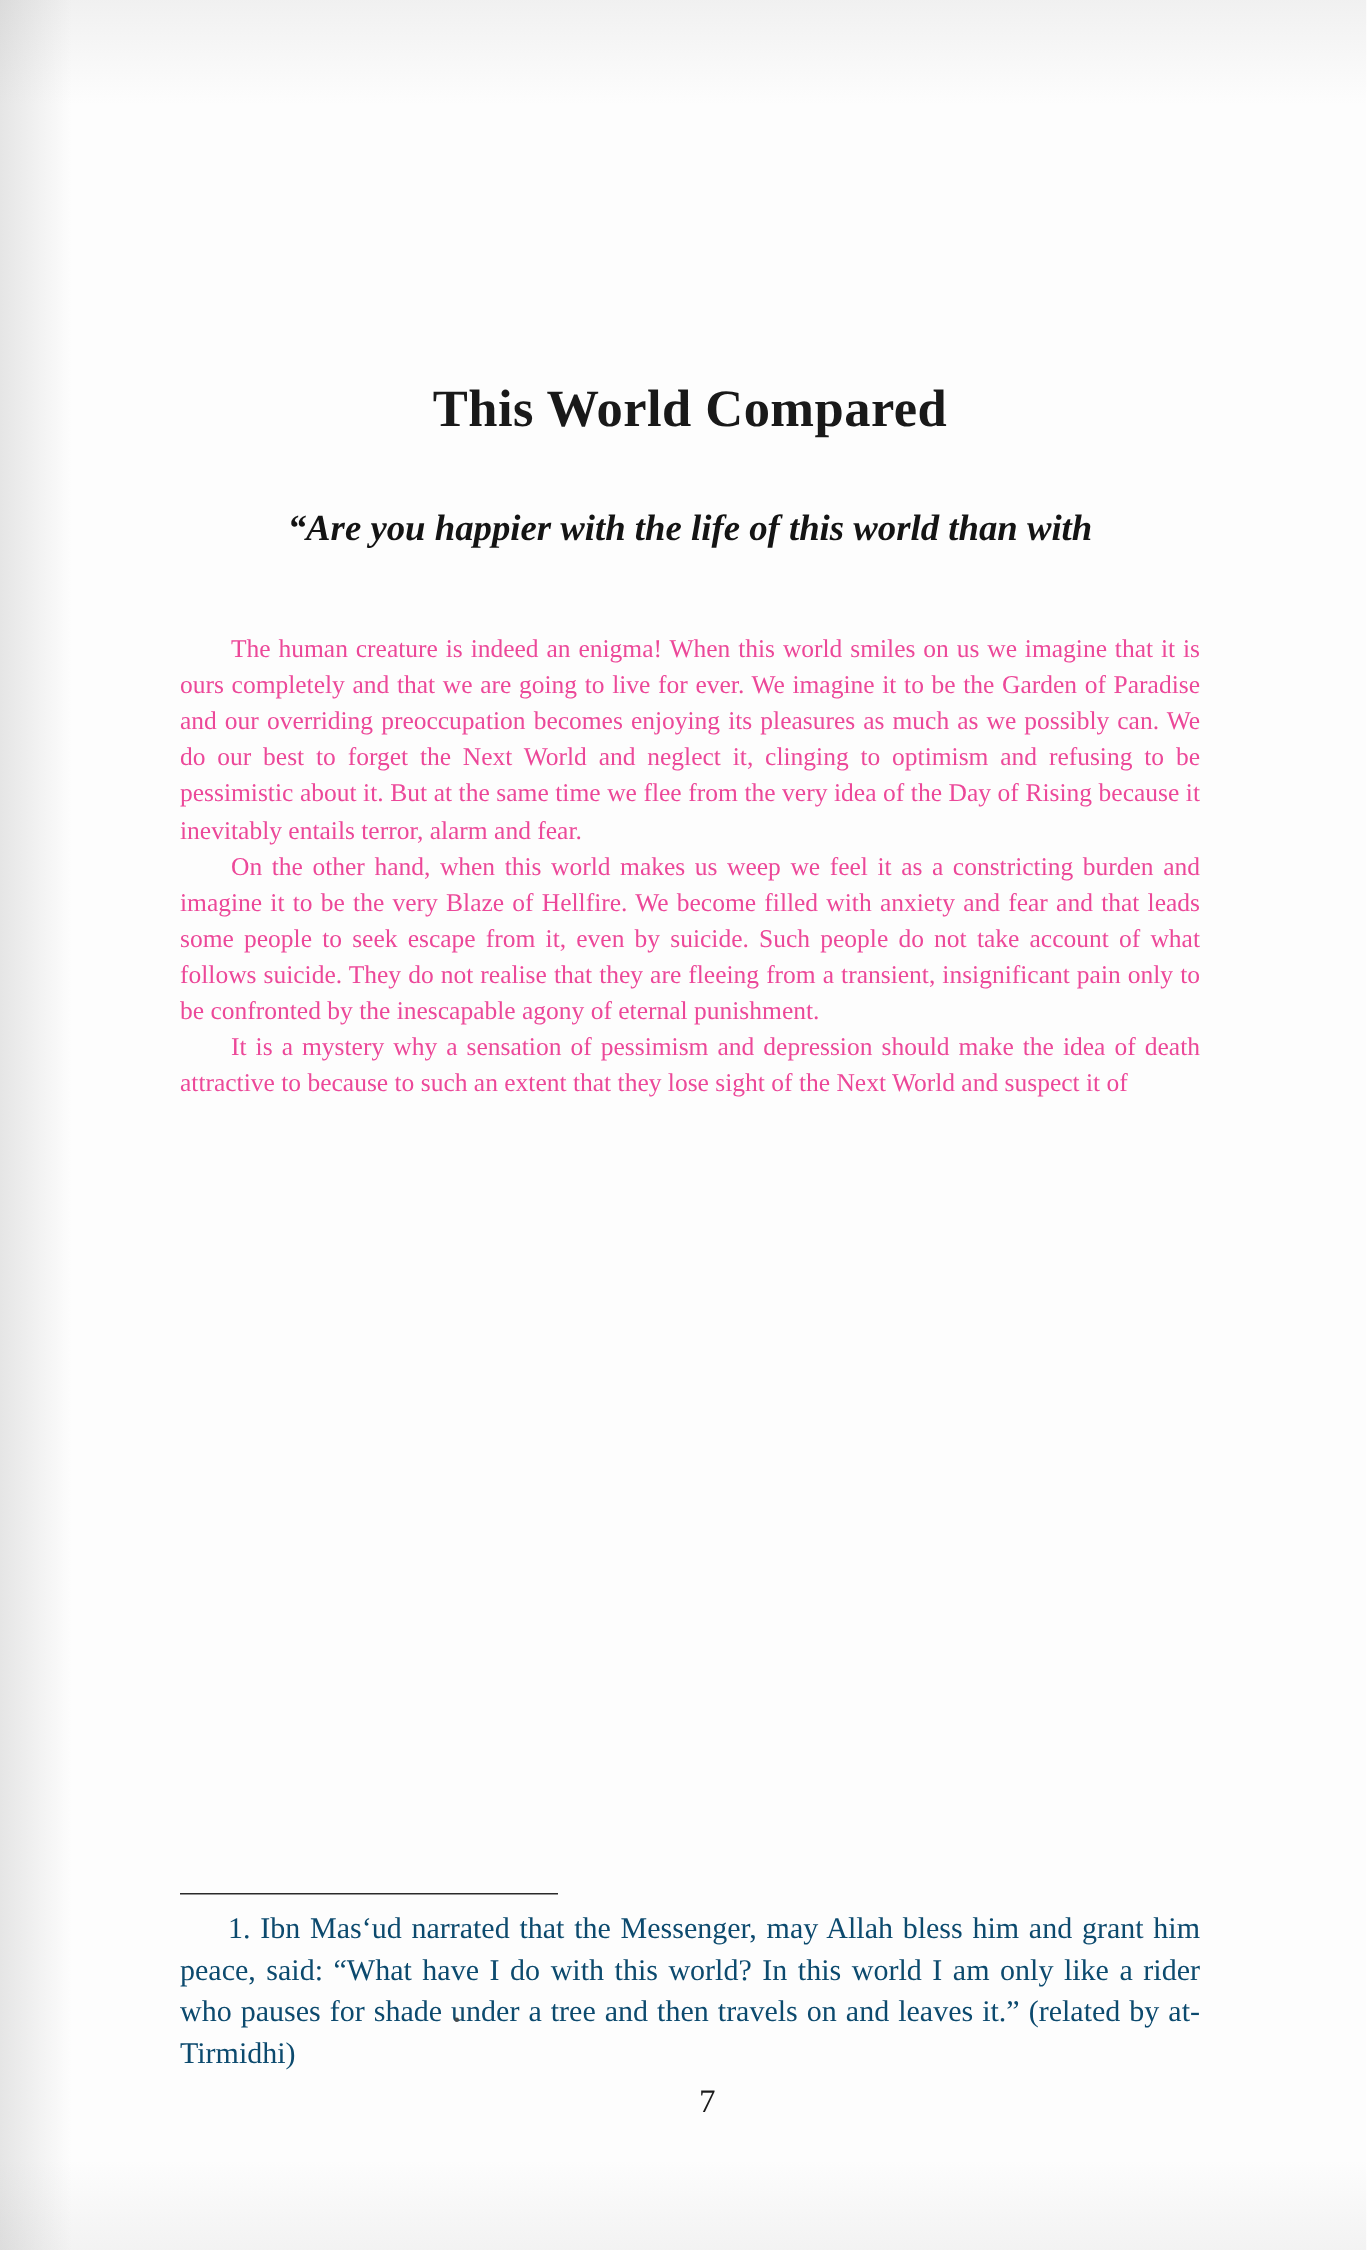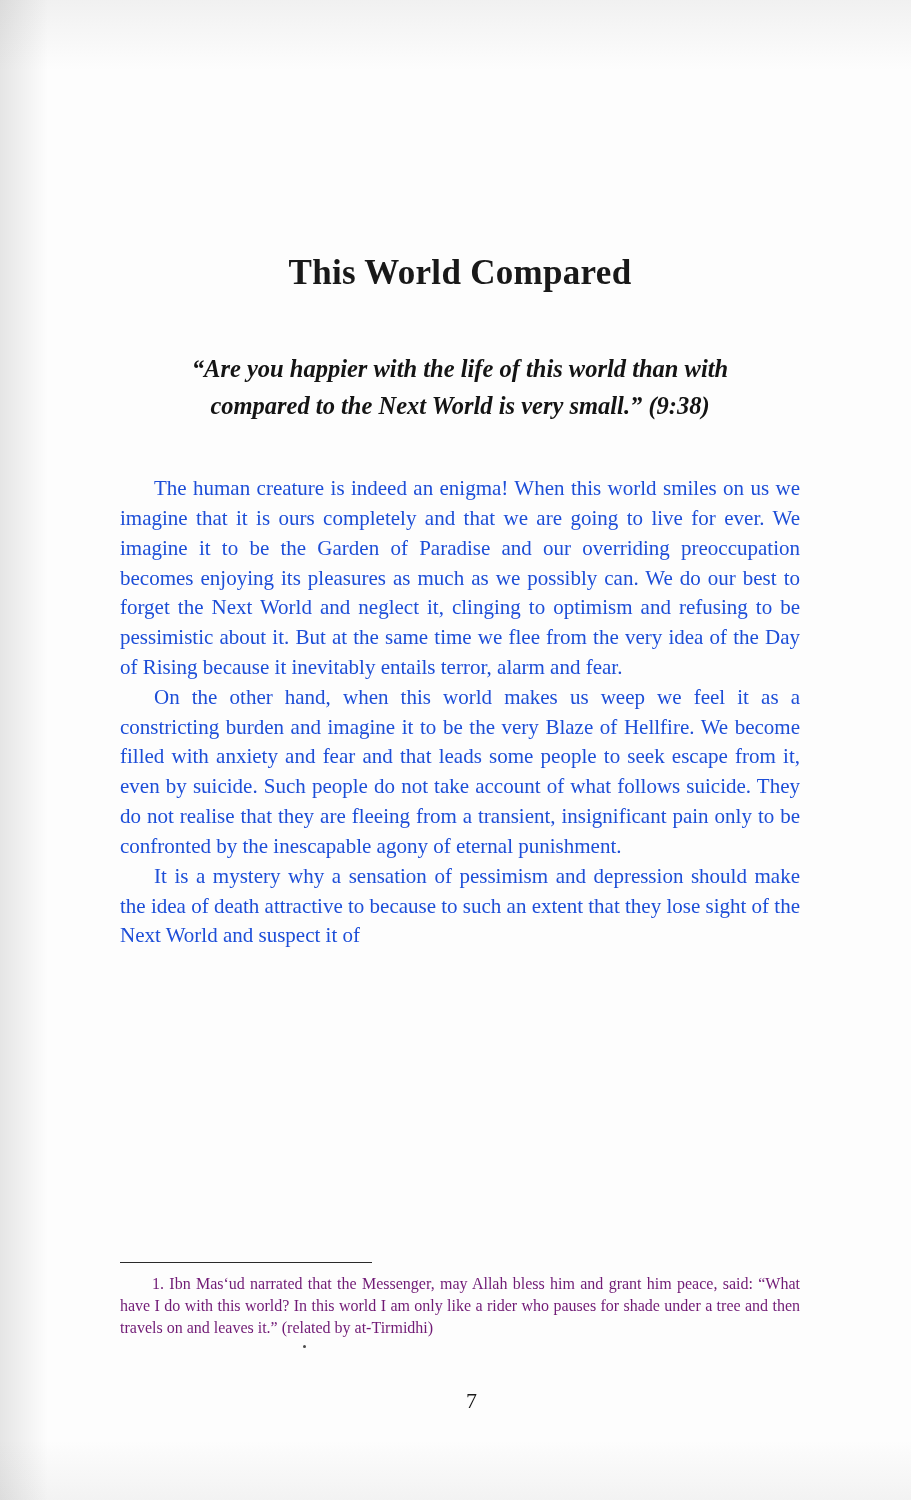--- a/index.html
+++ b/index.html
@@ -56,64 +56,64 @@
   .chapter-title .line {
     display: block;
   }
   .footnote-marker {
     font-size: 17px;
     vertical-align: super;
     font-weight: normal;
   }
 
   .quote {
-    margin: 52px 0 0 0;
+    margin: 36px 0 0 0;
     text-align: center;
     font-style: italic;
     font-weight: bold;
     font-size: 24.5px;
     line-height: 1.52;
     color: #141414;
   }
   .quote .line { display: block; }
 
   .body-text {
     margin-top: 50px;
   }
   .body-text p {
     margin: 0;
     text-align: justify;
     text-justify: inter-word;
-    font-size: 21px;
+    font-size: 17px;
     line-height: 1.42;
     text-indent: 34px;
-    color: #1d4ed8;
+    color: #ec4899;
     -webkit-hyphens: manual;
     hyphens: manual;
   }
 
   .footnote-block {
     position: absolute;
     left: 120px;
     top: 1262px;
     width: 680px;
   }
   .footnote-rule {
     width: 252px;
     height: 1px;
     background: #2a2a2a;
     margin: 0 0 10px 0;
   }
   .footnote-text {
     margin: 0;
-    font-size: 16px;
+    font-size: 20px;
     line-height: 1.38;
     text-align: justify;
     text-indent: 32px;
-    color: #701a75;
+    color: #0c4a6e;
   }
 
   .page-number {
     position: absolute;
     left: 0;
     right: 0;
     top: 1388px;
     text-align: center;
     font-size: 22px;
     color: #1a1a1a;
@@ -137,21 +137,20 @@
 <div class="page">
 
   <div class="content">
 
     <h1 class="chapter-title">
       <span class="line">This World Compared</span>
     </h1>
 
     <blockquote class="quote">
       <span class="line">“Are you happier with the life of this world than with</span>
-      <span class="line">compared to the Next World is very small.” (9:38)</span>
     </blockquote>
 
     <div class="body-text">
       <p>The human creature is indeed an enigma! When this world smiles on us we imagine that it is ours completely and that we are going to live for ever. We imagine it to be the Garden of Paradise and our overriding preoccupation becomes enjoying its pleasures as much as we possibly can. We do our best to forget the Next World and neglect it, clinging to optimism and refusing to be pessimistic about it. But at the same time we flee from the very idea of the Day of Rising because it inevitably entails terror, alarm and fear.</p>
       <p>On the other hand, when this world makes us weep we feel it as a constricting burden and imagine it to be the very Blaze of Hellfire. We become filled with anxiety and fear and that leads some people to seek escape from it, even by suicide. Such people do not take account of what follows suicide. They do not realise that they are fleeing from a transient, insignificant pain only to be confronted by the inescapable agony of eternal punishment.</p>
       <p>It is a mystery why a sensation of pessimism and depression should make the idea of death attractive to because to such an extent that they lose sight of the Next World and suspect it of</p>
     </div>
 
   </div>
 

